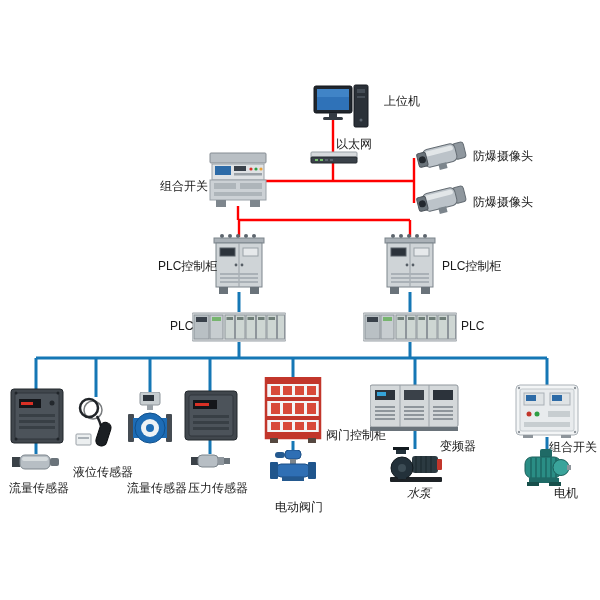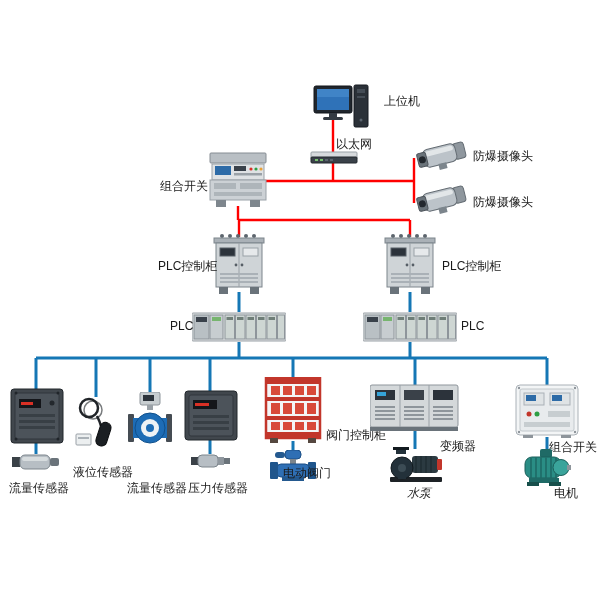--- a/index.html
+++ b/index.html
@@ -324,21 +324,21 @@
     <svg width="46" height="34" viewBox="0 0 46 34">
       <rect x="15" y="0" width="16" height="9" rx="4" fill="#2f6fb4" stroke="#1c4f86"></rect>
       <rect x="5" y="2" width="10" height="6" rx="3" fill="#24598f"></rect>
       <rect x="20" y="9" width="6" height="5" fill="#7c858c"></rect>
       <rect x="7" y="14" width="32" height="13" rx="4" fill="#2f6fb4" stroke="#1c4f86"></rect>
       <rect x="0" y="12" width="8" height="17" rx="1" fill="#1f558c"></rect>
       <rect x="38" y="12" width="8" height="17" rx="1" fill="#1f558c"></rect>
       <rect x="12" y="27" width="22" height="4" fill="#24598f"></rect>
     </svg>
   </div>
-  <div class="lbl center" style="left:275px;top:466px;width:36px;margin-left:8px;">电动阀门</div>
+  <div class="lbl center" style="left:275px;top:500px;width:36px;">电动阀门</div>
 
   <div class="dev" style="left:370px;top:384px;">
     <svg width="90" height="48" viewBox="0 0 90 48">
       <rect x="0" y="1" width="88" height="42" rx="2" fill="#d4d8da" stroke="#8e959b"></rect>
       <line x1="30" y1="1" x2="30" y2="43" stroke="#9aa1a7"></line>
       <line x1="59" y1="1" x2="59" y2="43" stroke="#9aa1a7"></line>
       <rect x="5" y="6" width="20" height="10" fill="#2c333b"></rect>
       <rect x="7" y="8" width="9" height="4" fill="#35a3d8"></rect>
       <rect x="34" y="6" width="20" height="10" fill="#3a4149"></rect>
       <rect x="63" y="6" width="20" height="10" fill="#2c333b"></rect>

